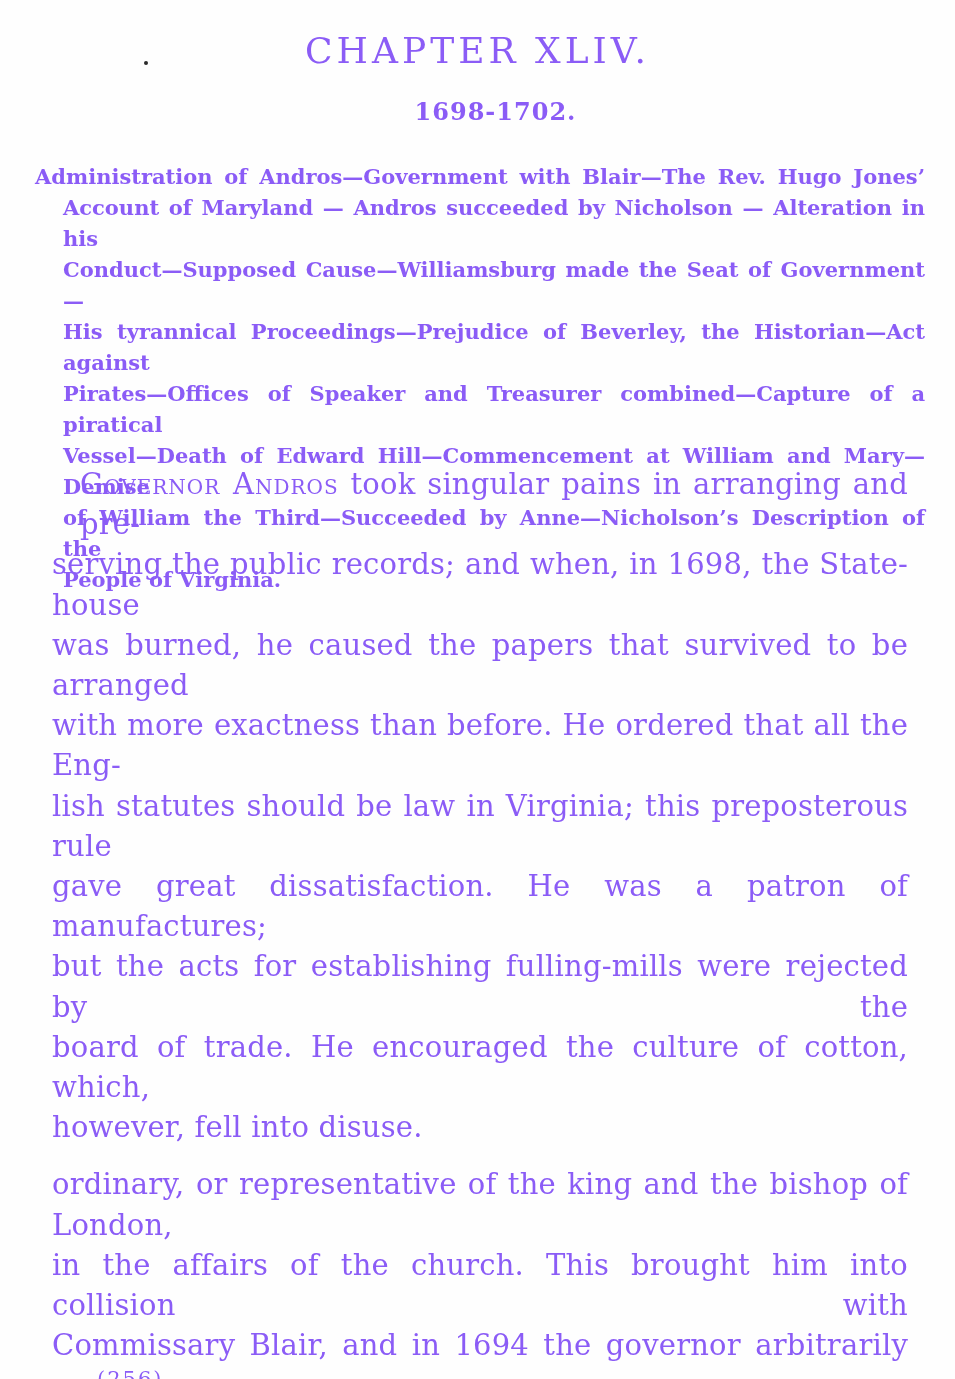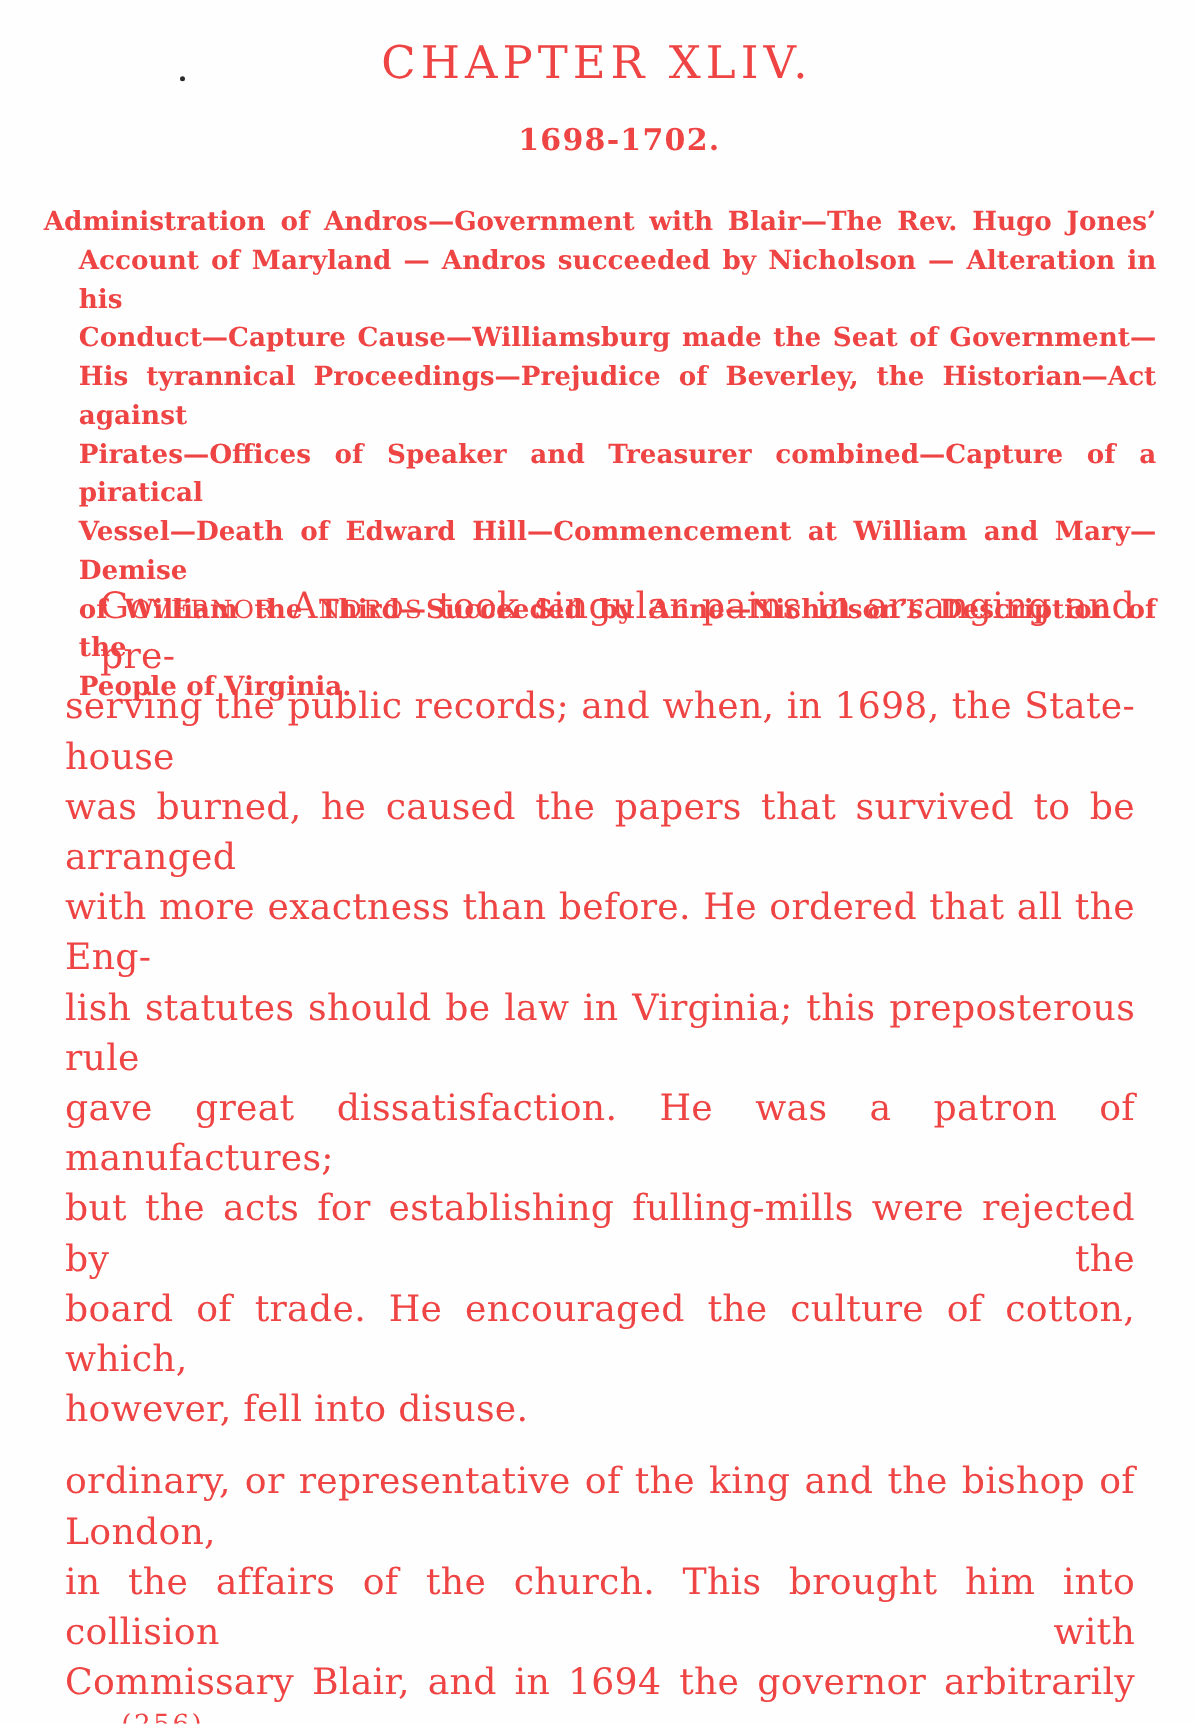--- a/index.html
+++ b/index.html
@@ -3,21 +3,21 @@
 <meta charset="utf-8">
 <style>
   html, body { margin: 0; padding: 0; background: #ffffff; }
   .page {
     position: relative;
     width: 955px;
     height: 1379px;
     background: #fefefe;
     overflow: hidden;
     font-family: "DejaVu Serif", serif;
-    color: #ef4444;
+    color: #8b5cf6;
   }
   .speck {
     position: absolute;
     left: 144px; top: 61px;
     width: 4px; height: 4px;
     background: #2a2a2a;
     border-radius: 50%;
   }
   .heading {
     position: absolute;
@@ -78,21 +78,21 @@
 </head>
 <body>
 
 <div class="page">
   <div class="speck"></div>
   <h1 class="heading">CHAPTER XLIV.</h1>
   <div class="chapter-date">1698-1702.</div>
   <div class="synopsis">
       <div class="syn-line just">Administration of Andros—Government with Blair—The Rev. Hugo Jones’</div>
       <div class="syn-line just ind">Account of Maryland — Andros succeeded by Nicholson — Alteration in his</div>
-      <div class="syn-line just ind">Conduct—Capture Cause—Williamsburg made the Seat of Government—</div>
+      <div class="syn-line just ind">Conduct—Supposed Cause—Williamsburg made the Seat of Government—</div>
       <div class="syn-line just ind">His tyrannical Proceedings—Prejudice of Beverley, the Historian—Act against</div>
       <div class="syn-line just ind">Pirates—Offices of Speaker and Treasurer combined—Capture of a piratical</div>
       <div class="syn-line just ind">Vessel—Death of Edward Hill—Commencement at William and Mary—Demise</div>
       <div class="syn-line just ind">of William the Third—Succeeded by Anne—Nicholson’s Description of the</div>
       <div class="syn-line ind">People of Virginia.</div>
     </div>
   <div class="body-text">
       <div class="paragraph">
         <div class="body-line just ind"><span class="sc">Governor Andros</span> took singular pains in arranging and pre-</div>
         <div class="body-line just">serving the public records; and when, in 1698, the State-house</div>

